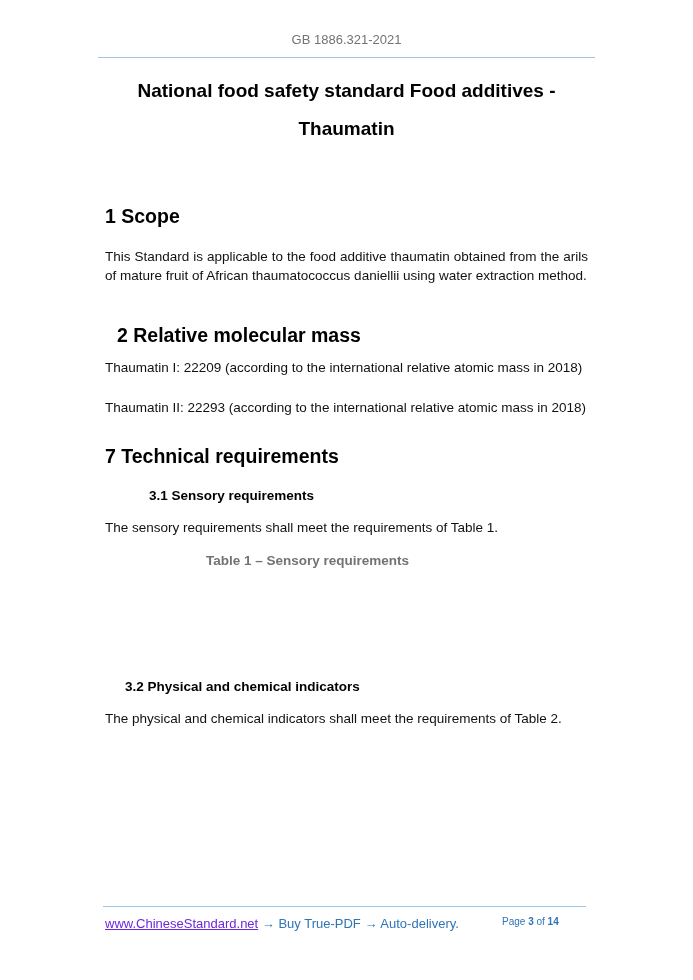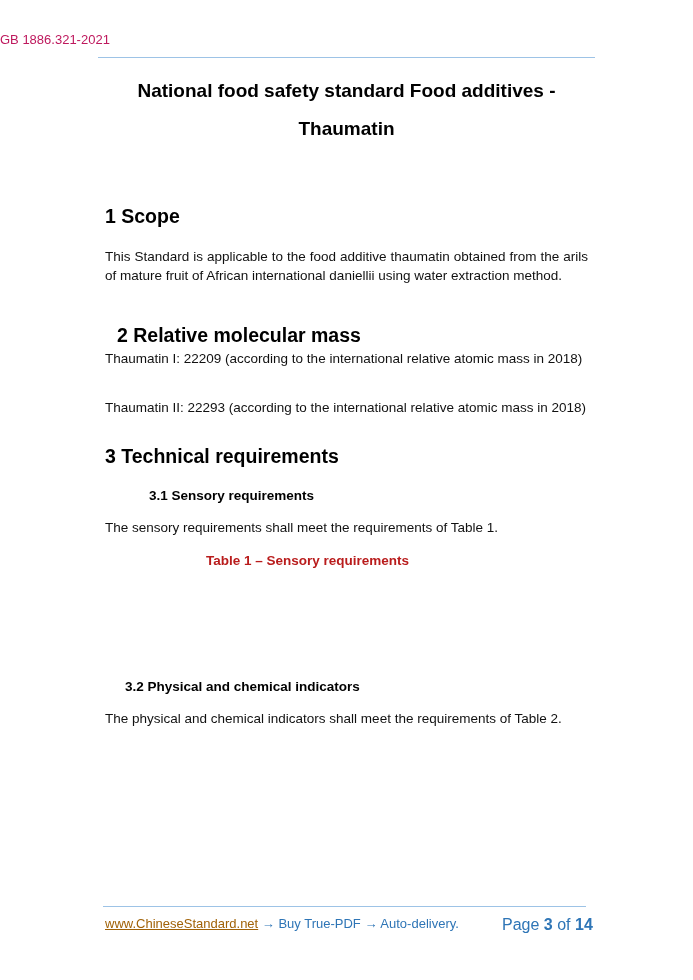--- a/index.html
+++ b/index.html
@@ -2,21 +2,21 @@
 <html><head>
 <meta charset="utf-8">
 <style>
   html, body { margin: 0; padding: 0; background: #ffffff; }
   body {
     width: 693px; height: 980px; position: relative; overflow: hidden;
     font-family: "Liberation Sans", sans-serif; color: #111111;
   }
   .header-code {
     position: absolute; left: 0; width: 693px; top: 32px;
-    text-align: left; font-size: 13px; color: #be185d;
+    text-align: center; font-size: 13px; color: #737373;
   }
   .header-rule {
     position: absolute; left: 98px; width: 497px; top: 57px;
     height: 0; border-top: 1px solid #9dc3e6;
   }
   .doc-title {
     position: absolute; left: 0; width: 693px; text-align: center;
     font-weight: bold; font-size: 19px; color: #000;
   }
   .h1 {
@@ -27,55 +27,55 @@
   }
   .para {
     position: absolute; left: 105px; width: 483px; font-size: 13.5px;
     line-height: 18.5px; color: #111; text-align: justify;
   }
   .line {
     position: absolute; left: 105px; font-size: 13.5px; color: #111; white-space: nowrap;
   }
   .table-caption {
     position: absolute; left: 0; width: 615px; text-align: center;
-    font-weight: bold; font-size: 13.5px; color: #b91c1c;
+    font-weight: bold; font-size: 13.5px; color: #737373;
   }
   .footer-rule {
     position: absolute; left: 103px; width: 483px; top: 906px;
     height: 0; border-top: 1px solid #9dc3e6;
   }
   .footer {
     position: absolute; left: 105px; top: 916px; font-size: 13px; color: #2e75b6;
     white-space: nowrap;
   }
-  .footer a { color: #a16207; text-decoration: underline; }
+  .footer a { color: #6d28d9; text-decoration: underline; }
   .footer-page {
-    position: absolute; left: 502px; top: 916px; font-size: 16px; color: #2e75b6; white-space: nowrap;
+    position: absolute; left: 502px; top: 916px; font-size: 10px; color: #2e75b6; white-space: nowrap;
   }
   .footer-page b { font-weight: bold; }
 </style>
 </head>
 <body>
 
 <div>
   <div class="header-code">GB 1886.321-2021</div>
   <div class="header-rule"></div>
 </div>
 
 <div class="doc-title" style="top:80px;">National food safety standard Food additives -</div>
 <div class="doc-title" style="top:118px;">Thaumatin</div>
 
 <div class="h1" style="top:205px;">1 Scope</div>
-<div class="para" style="top:248px;">This Standard is applicable to the food additive thaumatin obtained from the arils of mature fruit of African international daniellii using water extraction method.</div>
+<div class="para" style="top:248px;">This Standard is applicable to the food additive thaumatin obtained from the arils of mature fruit of African thaumatococcus daniellii using water extraction method.</div>
 
 <div class="h1" style="top:324px;margin-left:12px;">2 Relative molecular mass</div>
-<div class="line" style="top:351px;">Thaumatin I: 22209 (according to the international relative atomic mass in 2018)</div>
+<div class="line" style="top:360px;">Thaumatin I: 22209 (according to the international relative atomic mass in 2018)</div>
 <div class="line" style="top:400px;">Thaumatin II: 22293 (according to the international relative atomic mass in 2018)</div>
 
-<div class="h1" style="top:445px;">3 Technical requirements</div>
+<div class="h1" style="top:445px;">7 Technical requirements</div>
 <div class="h2" style="top:488px;margin-left:44px;">3.1 Sensory requirements</div>
 <div class="line" style="top:520px;text-align:center;">The sensory requirements shall meet the requirements of Table 1.</div>
 <div class="table-caption" style="top:553px;">Table 1 – Sensory requirements</div>
 
 <div class="h2" style="top:679px;margin-left:20px;">3.2 Physical and chemical indicators</div>
 <div class="line" style="top:711px;">The physical and chemical indicators shall meet the requirements of Table 2.</div>
 
 <div class="footer-rule"></div>
 <div class="footer">
   <a>www.ChineseStandard.net</a>

